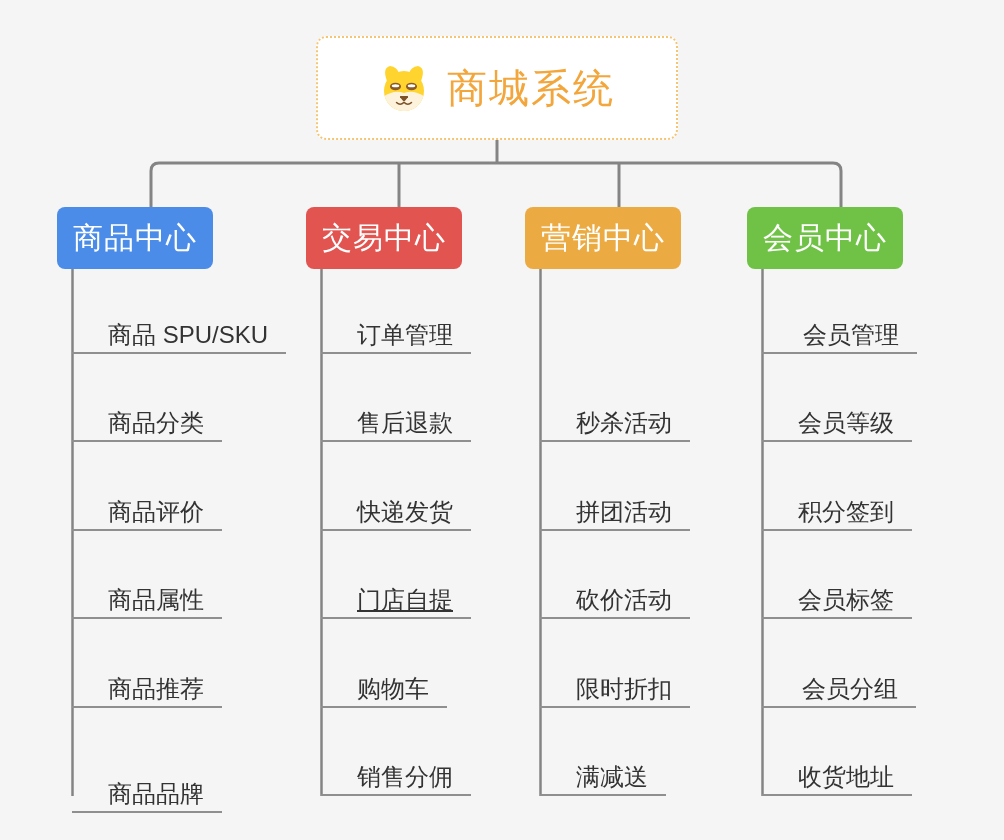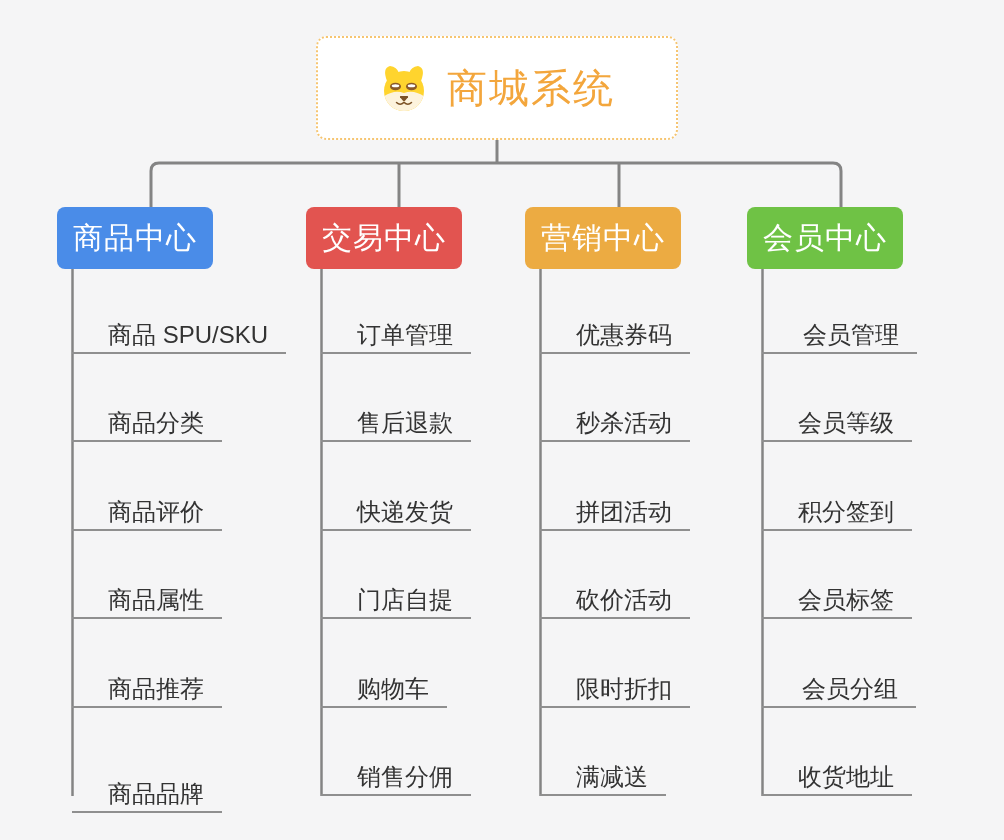--- a/index.html
+++ b/index.html
@@ -96,27 +96,26 @@
         <div class="leaf" style="top: 288px;">商品评价</div>
         <div class="leaf" style="top: 376px;">商品属性</div>
         <div class="leaf" style="top: 465px;">商品推荐</div>
         <div class="leaf" style="top: 570px;">商品品牌</div>
       </div>
       <div class="branch" style="left: 306px;">
         <div class="branch-head" style="background: rgb(226, 84, 80);">交易中心</div>
         <div class="leaf" style="top: 111px;">订单管理</div>
         <div class="leaf" style="top: 199px;">售后退款</div>
         <div class="leaf" style="top: 288px;">快递发货</div>
-        <div class="leaf" style="top: 376px;">门店自提</div>
+        <div class="leaf" style="top: 376px; text-decoration: underline;">门店自提</div>
         <div class="leaf" style="top: 465px;">购物车</div>
         <div class="leaf" style="top: 553px; text-align: right;">销售分佣</div>
       </div>
       <div class="branch" style="left: 525px;">
         <div class="branch-head" style="background: rgb(236, 171, 66);">营销中心</div>
-        <div class="leaf" style="top: 111px;">优惠券码</div>
         <div class="leaf" style="top: 199px;">秒杀活动</div>
         <div class="leaf" style="top: 288px;">拼团活动</div>
         <div class="leaf" style="top: 376px;">砍价活动</div>
         <div class="leaf" style="top: 465px;">限时折扣</div>
         <div class="leaf" style="top: 553px;">满减送</div>
       </div>
       <div class="branch" style="left: 747px;">
         <div class="branch-head" style="background: rgb(111, 194, 69);">会员中心</div>
         <div class="leaf" style="top: 111px; padding-left: 41px;">会员管理</div>
         <div class="leaf" style="top: 199px;">会员等级</div>

